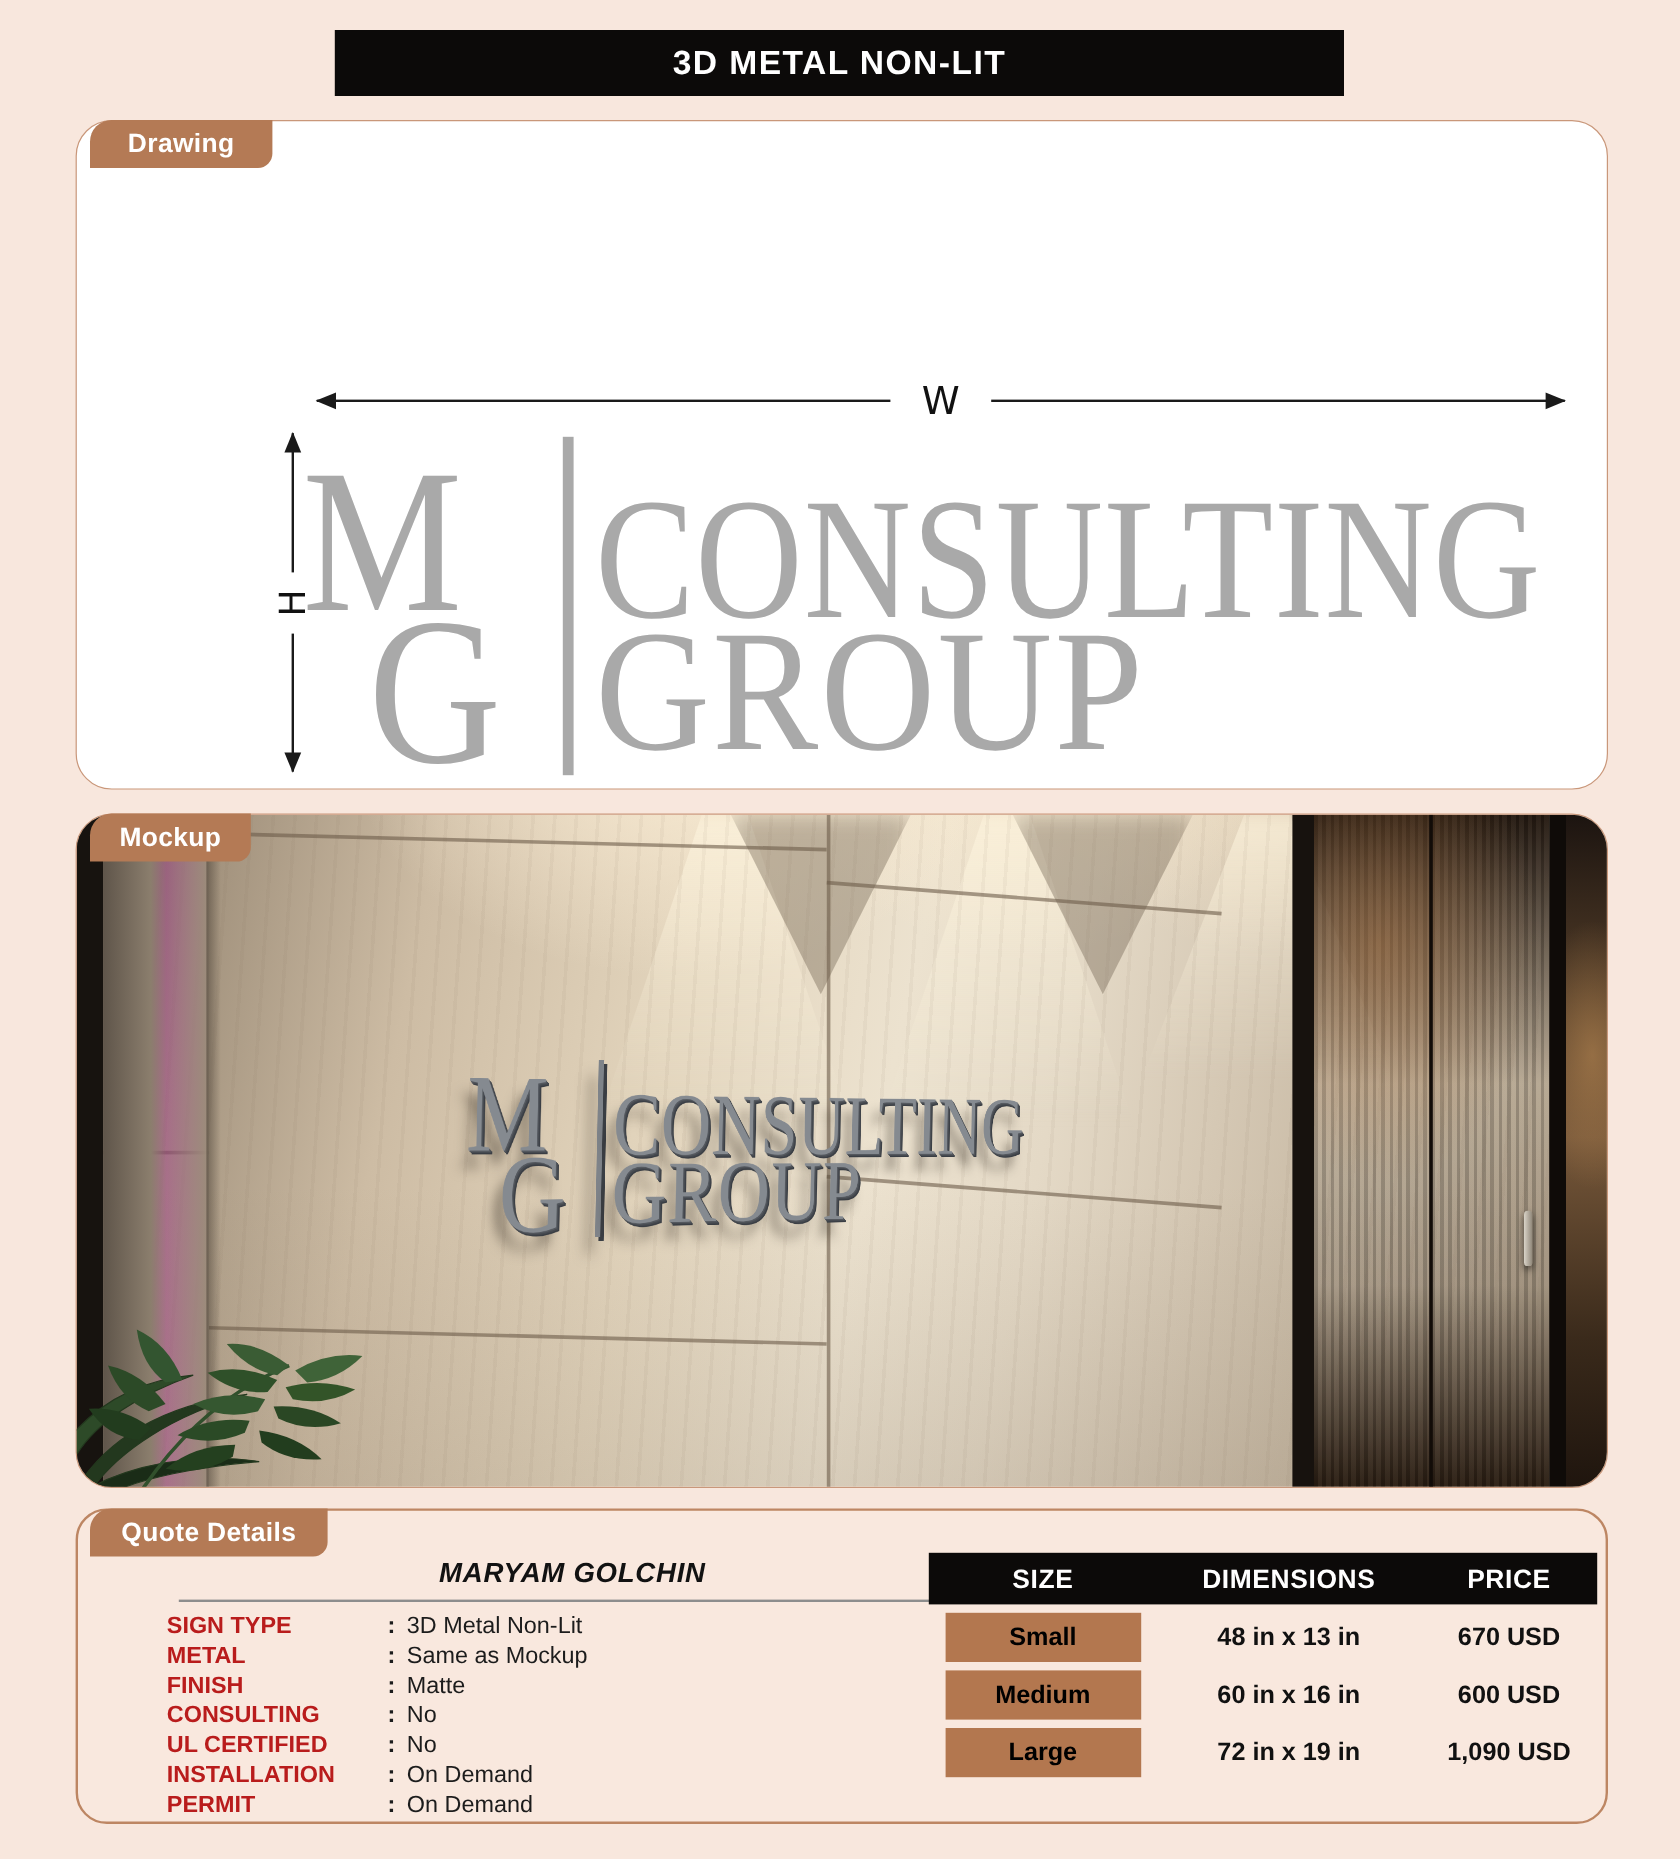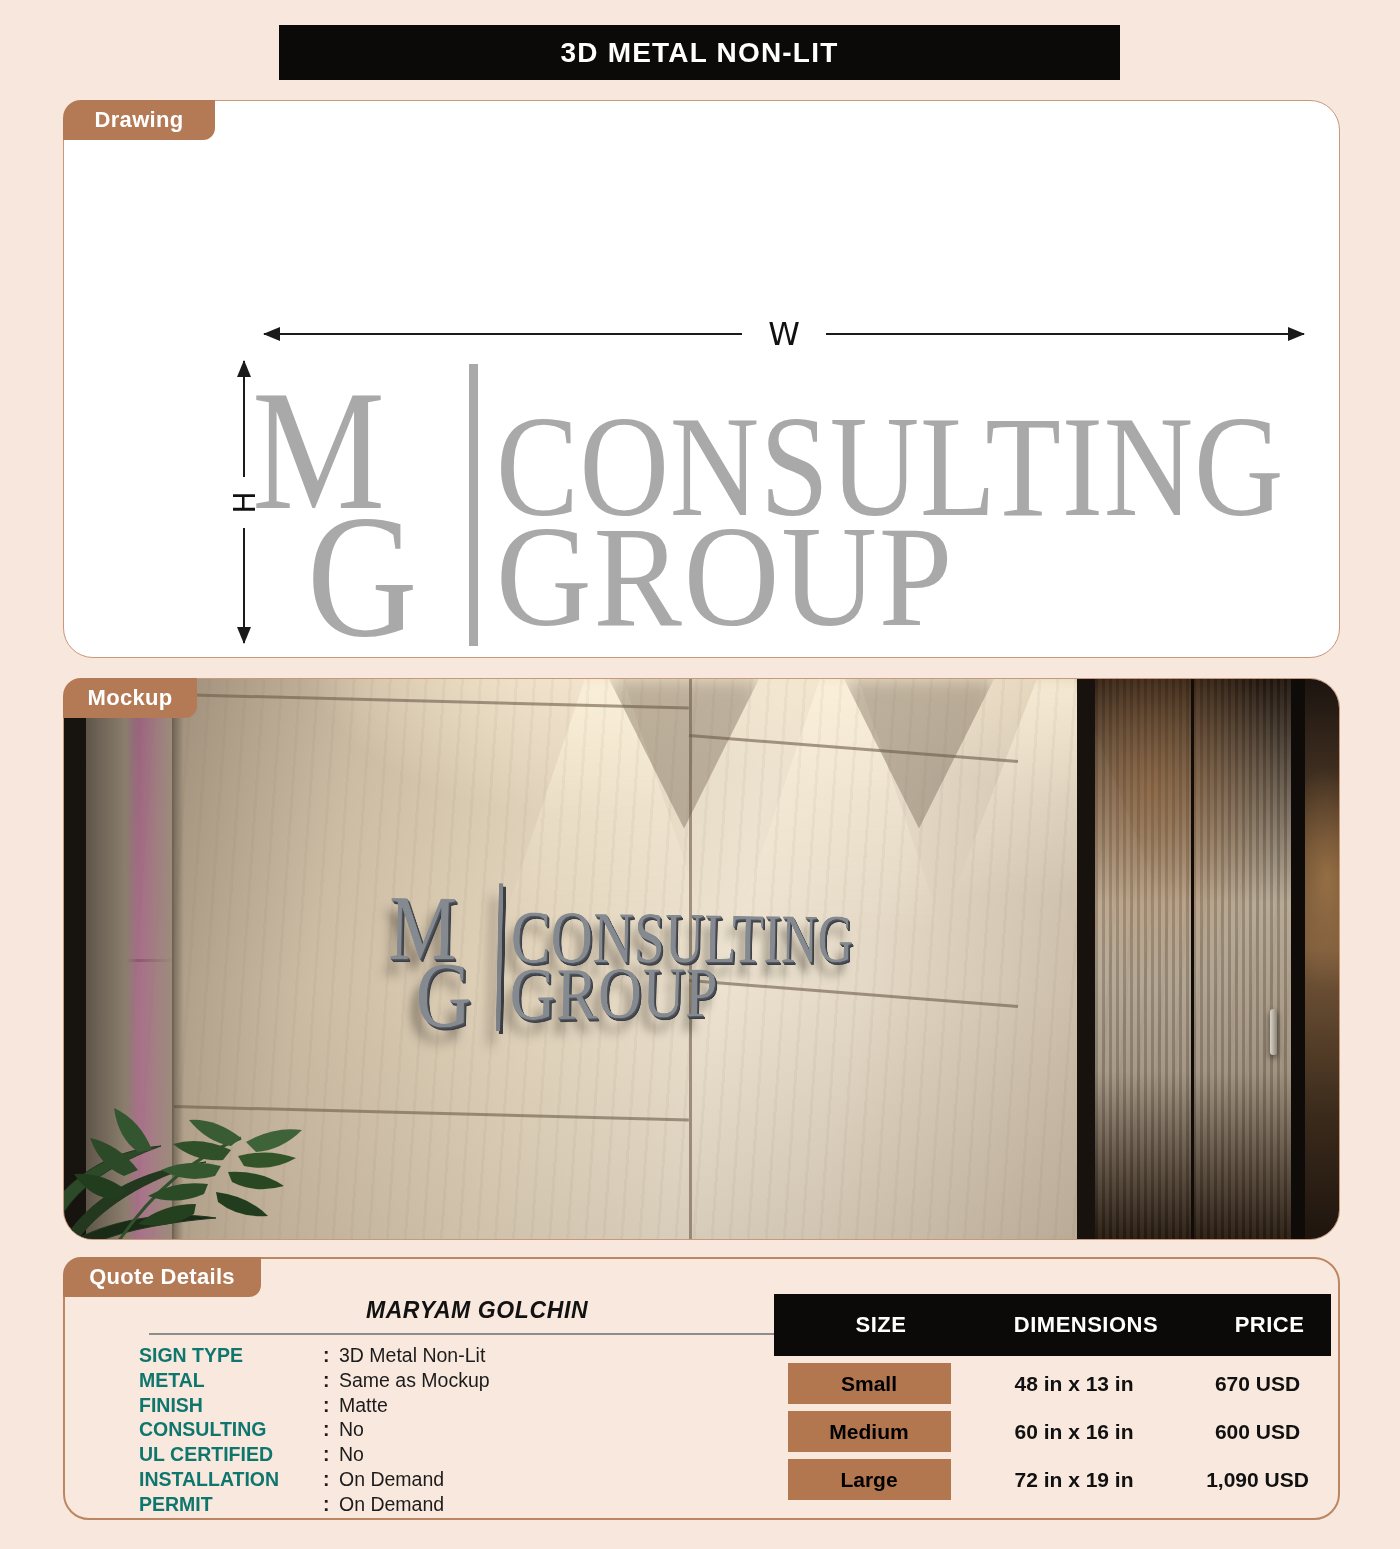--- a/index.html
+++ b/index.html
@@ -7,21 +7,21 @@
         font-family:"Liberation Sans",sans-serif;overflow:hidden;}
 
   
   .titlebar{position:absolute;left:279px;top:25px;width:841px;height:55px;background:#0c0a09;
             display:flex;align-items:center;justify-content:center;}
   .titlebar span{color:#fff;font-size:28px;font-weight:800;letter-spacing:1.2px;}
 
   
   .tab{position:absolute;height:40px;background:#b47a55;color:#fff;font-weight:800;font-size:22px;
        display:flex;align-items:center;justify-content:center;border-radius:18px 0 12px 0;z-index:6;
-       letter-spacing:.3px;}
+       letter-spacing:.3px;margin-left:12px;}
 
   
   .panel-drawing{position:absolute;left:63px;top:100px;width:1277px;height:558px;background:#fff;
                  border:1.5px solid #c9977a;border-radius:30px;box-sizing:border-box;}
   .dim-w{position:absolute;left:200px;top:215px;width:1040px;height:36px;display:flex;align-items:center;}
   .dim-w .line{flex:1;height:2.5px;background:#1a1a1a;position:relative;}
   .dim-w .line.l::before,.dim-w .line.r::after{content:"";position:absolute;top:-5.5px;border-top:7px solid transparent;
        border-bottom:7px solid transparent;}
   .dim-w .line.l::before{left:-1px;border-right:17px solid #1a1a1a;}
   .dim-w .line.r::after{right:-1px;border-left:17px solid #1a1a1a;}
@@ -98,25 +98,25 @@
   .plant{position:absolute;left:-8px;bottom:-6px;width:330px;height:195px;}
 
   
   .panel-quote{position:absolute;left:63px;top:1257px;width:1277px;height:263px;background:#f9e8de;
                border:2px solid #bd8663;border-radius:26px;box-sizing:border-box;}
   .q-name{position:absolute;left:74px;top:38px;width:676px;text-align:center;font-size:23px;
           font-weight:800;color:#121212;letter-spacing:.6px;font-style:italic;}
   .q-rule{position:absolute;left:84px;top:74px;width:656px;height:1.5px;background:#8d8d8d;}
   .q-details{position:absolute;left:74px;top:84px;display:grid;grid-template-columns:184px 16px 1fr;
              font-size:19.5px;line-height:24.8px;color:#1c1c1c;}
-  .q-details .lbl{font-weight:800;color:#0f766e;}
+  .q-details .lbl{font-weight:800;color:#b91c1c;}
   .q-details .col{font-weight:800;}
   .q-table{position:absolute;left:709px;top:35px;width:557px;}
-  .q-thead{height:62px;background:#0c0a09;display:grid;grid-template-columns:190px 220px 147px;
-           align-items:center;padding-left:12px;}
+  .q-thead{height:43px;background:#0c0a09;display:grid;grid-template-columns:190px 220px 147px;
+           align-items:center;}
   .q-thead span{color:#fff;font-weight:800;font-size:22px;text-align:center;letter-spacing:.5px;}
   .q-row{display:grid;grid-template-columns:190px 220px 147px;align-items:center;height:41px;margin-top:7px;}
   .q-badge{width:163px;height:41px;margin:0 auto;background:#b3774f;color:#000000;font-weight:800;
            font-size:21px;display:flex;align-items:center;justify-content:center;}
   .q-cell{text-align:center;font-weight:800;font-size:21px;color:#111;}
 </style>
 </head>
 <body>
 
 <div class="page">

